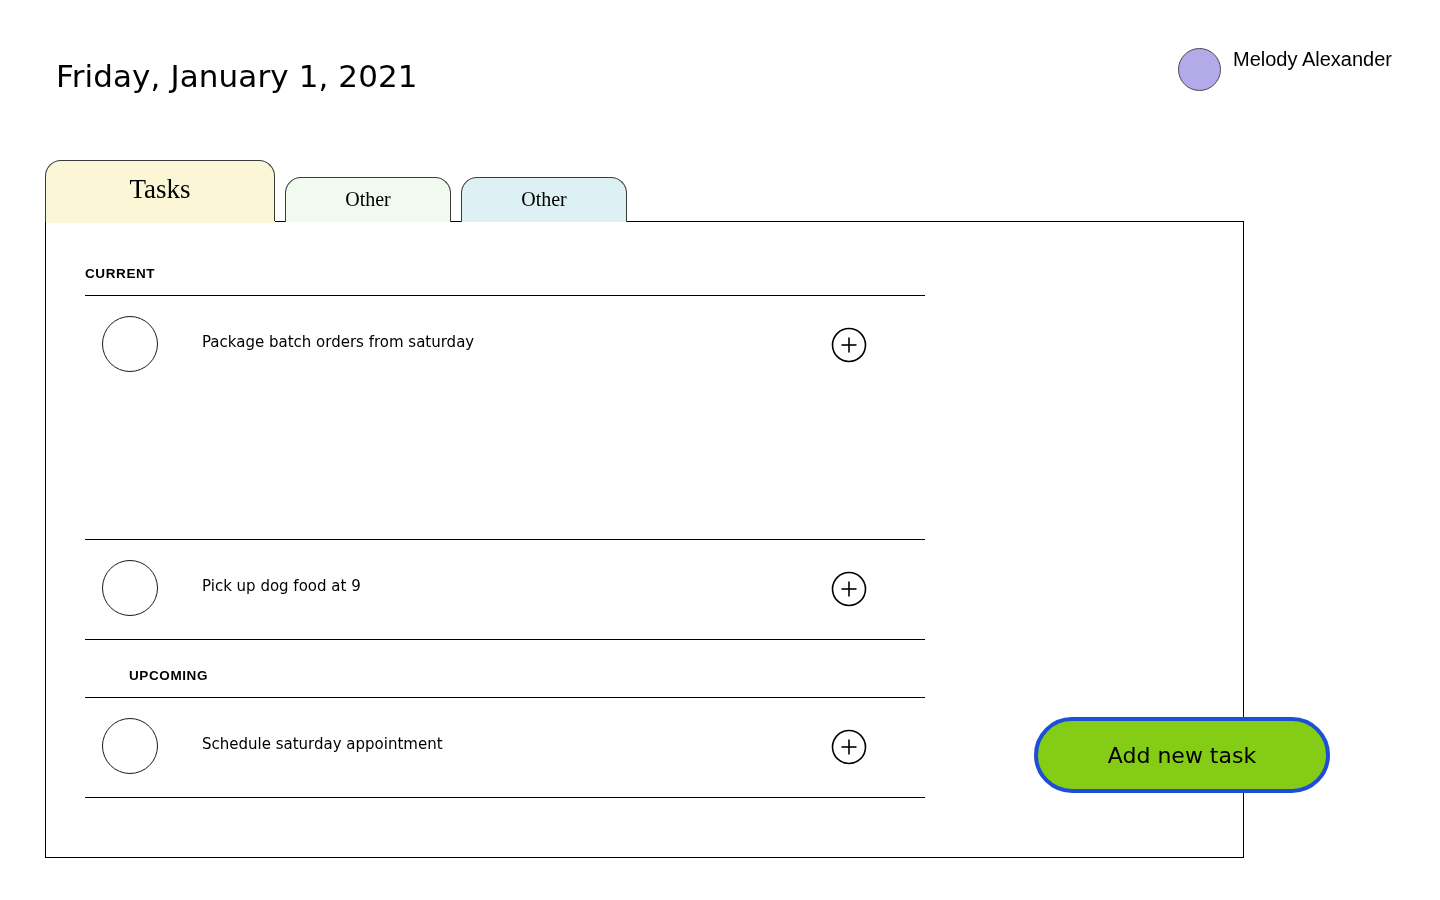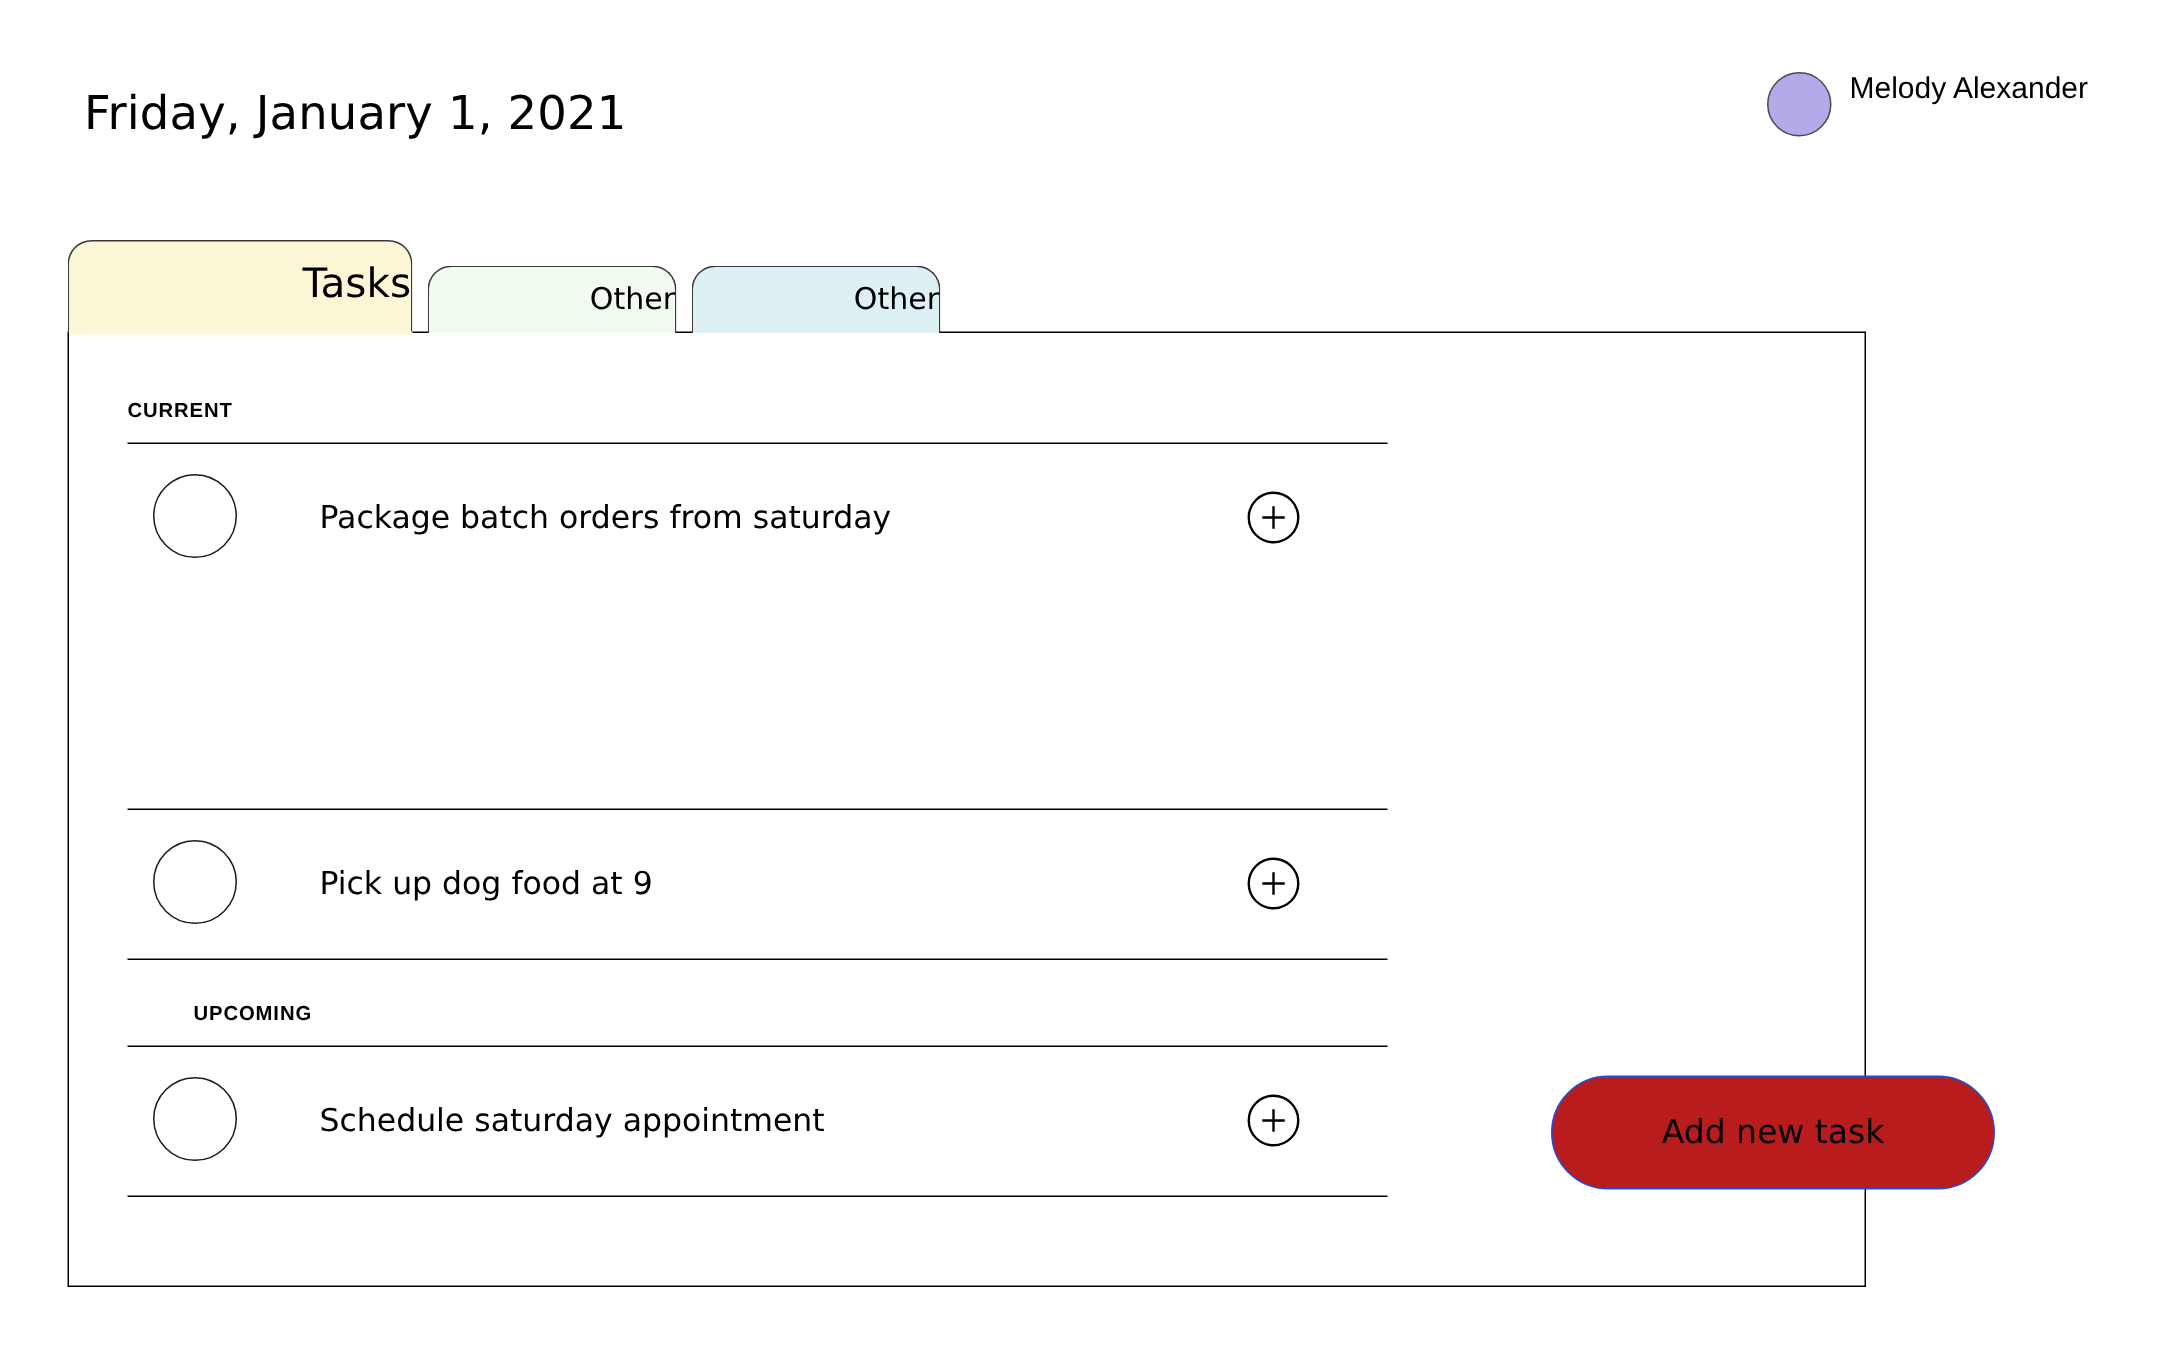--- a/index.html
+++ b/index.html
@@ -74,23 +74,24 @@
   }
 
   .tab {
     position: absolute;
     bottom: 0;
     border: 1px solid #3a3a3a;
     border-bottom: none;
     border-radius: 16px 16px 0 0;
     display: flex;
     align-items: center;
-    justify-content: flex-end;
+    justify-content: center;
     text-align: center;
     background: #ffffff;
+    font-family: Liberation Serif, serif;
   }
 
   .tab-label {
     display: block;
     line-height: 1;
   }
 
   .tab-active {
     left: 0;
     width: 230px;
@@ -218,23 +219,23 @@
     border-radius: 50%;
     border: 1px solid #1a1a1a;
     background: #ffffff;
     flex: 0 0 auto;
     margin-left: 17px;
     margin-top: 20px;
   }
 
   .task-title {
     flex: 1 1 auto;
-    font-size: 21px;
+    font-size: 15px;
     line-height: 1;
-    margin-left: 55px;
+    margin-left: 44px;
     margin-top: 39px;
     white-space: nowrap;
   }
 
   .task-add {
     width: 36px;
     height: 36px;
     flex: 0 0 auto;
     margin-top: 31px;
     margin-right: 18px;
@@ -253,22 +254,22 @@
   }
 
   
   .add-task-btn {
     position: absolute;
     left: 988px;
     top: 495px;
     width: 296px;
     height: 76px;
     border-radius: 38px;
-    background: #b91c1c;
-    border: 1px solid #1d4ed8;
+    background: #84cc16;
+    border: 4px solid #1d4ed8;
     font-family: "DejaVu Sans", "Liberation Sans", sans-serif;
     font-size: 22px;
     color: #000000;
     cursor: pointer;
     display: flex;
     align-items: center;
     justify-content: center;
   }
 </style>
 </head>

